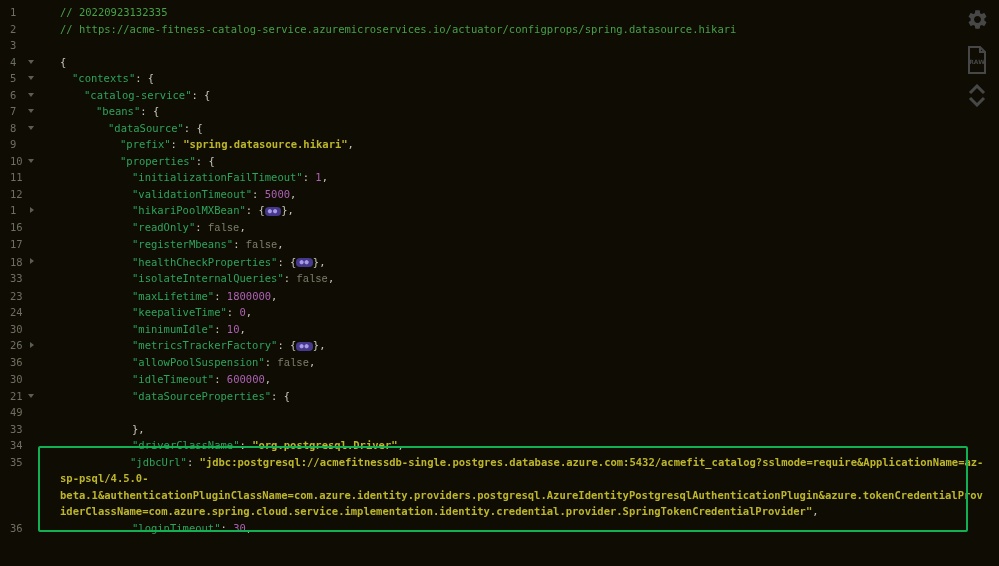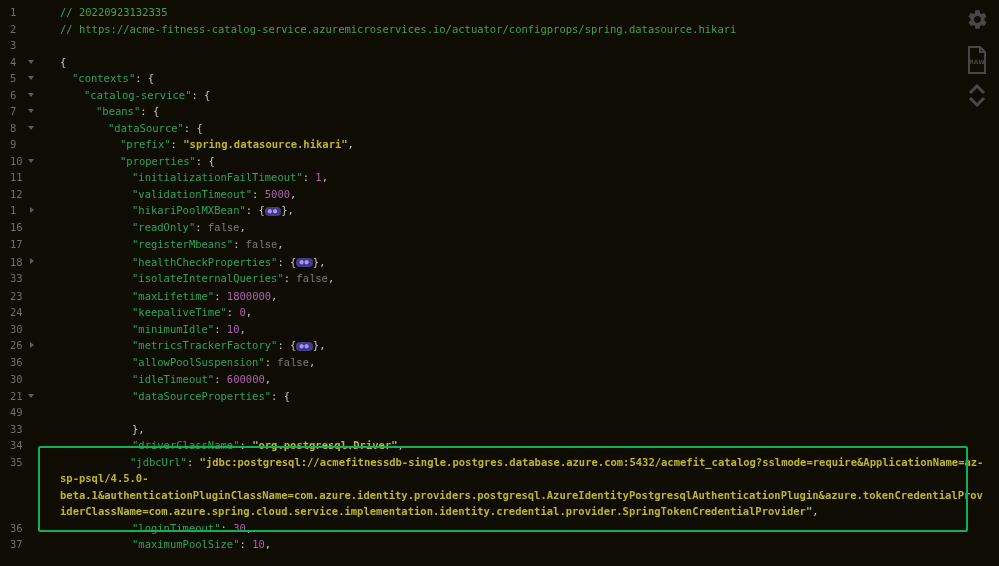--- a/index.html
+++ b/index.html
@@ -162,24 +162,20 @@
         <div class="code" style="padding-left: 72px;"><span class="t-key">"driverClassName"</span><span class="t-punct">: </span><span class="t-str">"org.postgresql.Driver"</span><span class="t-punct">,</span></div>
       </div>
       <div class="line">
         <span class="ln">35</span>
         <div class="code wrapped"><span class="t-key">"jdbcUrl"</span><span class="t-punct">: </span><span class="t-str">"jdbc:postgresql://acmefitnessdb-single.postgres.database.azure.com:5432/acmefit_catalog?sslmode=require&amp;ApplicationName=az-sp-psql/4.5.0-beta.1&amp;authenticationPluginClassName=com.azure.identity.providers.postgresql.AzureIdentityPostgresqlAuthenticationPlugin&amp;azure.tokenCredentialProviderClassName=com.azure.spring.cloud.service.implementation.identity.credential.provider.SpringTokenCredentialProvider"</span><span class="t-punct">,</span></div>
       </div>
       <div class="line">
         <span class="ln">36</span>
         <div class="code" style="padding-left: 72px;"><span class="t-key">"loginTimeout"</span><span class="t-punct">: </span><span class="t-num">30</span><span class="t-punct">,</span></div>
       </div>
-      <div class="line">
-        <span class="ln">37</span>
-        <div class="code" style="padding-left: 72px;"><span class="t-key">"maximumPoolSize"</span><span class="t-punct">: </span><span class="t-num">10</span><span class="t-punct">,</span></div>
-      </div>
     </div>
 
   <div id="hl-box"></div>
 
   <div id="toolbar">
     <div class="tb-btn tb-gear">
       <svg width="23" height="23" viewBox="0 0 24 24">
         <path fill="#474747" d="M19.14,12.94c0.04-0.3,0.06-0.61,0.06-0.94c0-0.32-0.02-0.64-0.07-0.94l2.03-1.58c0.18-0.14,0.23-0.41,0.12-0.61 l-1.92-3.32c-0.12-0.22-0.37-0.29-0.59-0.22l-2.39,0.96c-0.5-0.38-1.03-0.7-1.62-0.94L14.4,2.81c-0.04-0.24-0.24-0.41-0.48-0.41 h-3.84c-0.24,0-0.43,0.17-0.47,0.41L9.25,5.35C8.66,5.59,8.12,5.92,7.63,6.29L5.24,5.33c-0.22-0.08-0.47,0-0.59,0.22L2.74,8.87 C2.62,9.08,2.66,9.34,2.86,9.48l2.03,1.58C4.84,11.36,4.8,11.69,4.8,12s0.02,0.64,0.07,0.94l-2.03,1.58 c-0.18,0.14-0.23,0.41-0.12,0.61l1.92,3.32c0.12,0.22,0.37,0.29,0.59,0.22l2.39-0.96c0.5,0.38,1.03,0.7,1.62,0.94l0.36,2.54 c0.05,0.24,0.24,0.41,0.48,0.41h3.84c0.24,0,0.44-0.17,0.47-0.41l0.36-2.54c0.59-0.24,1.13-0.56,1.62-0.94l2.39,0.96 c0.22,0.08,0.47,0,0.59-0.22l1.92-3.32c0.12-0.22,0.07-0.47-0.12-0.61L19.14,12.94z M12,15.6c-1.98,0-3.6-1.62-3.6-3.6 s1.62-3.6,3.6-3.6s3.6,1.62,3.6,3.6S13.98,15.6,12,15.6z"></path>
       </svg>
     </div>

